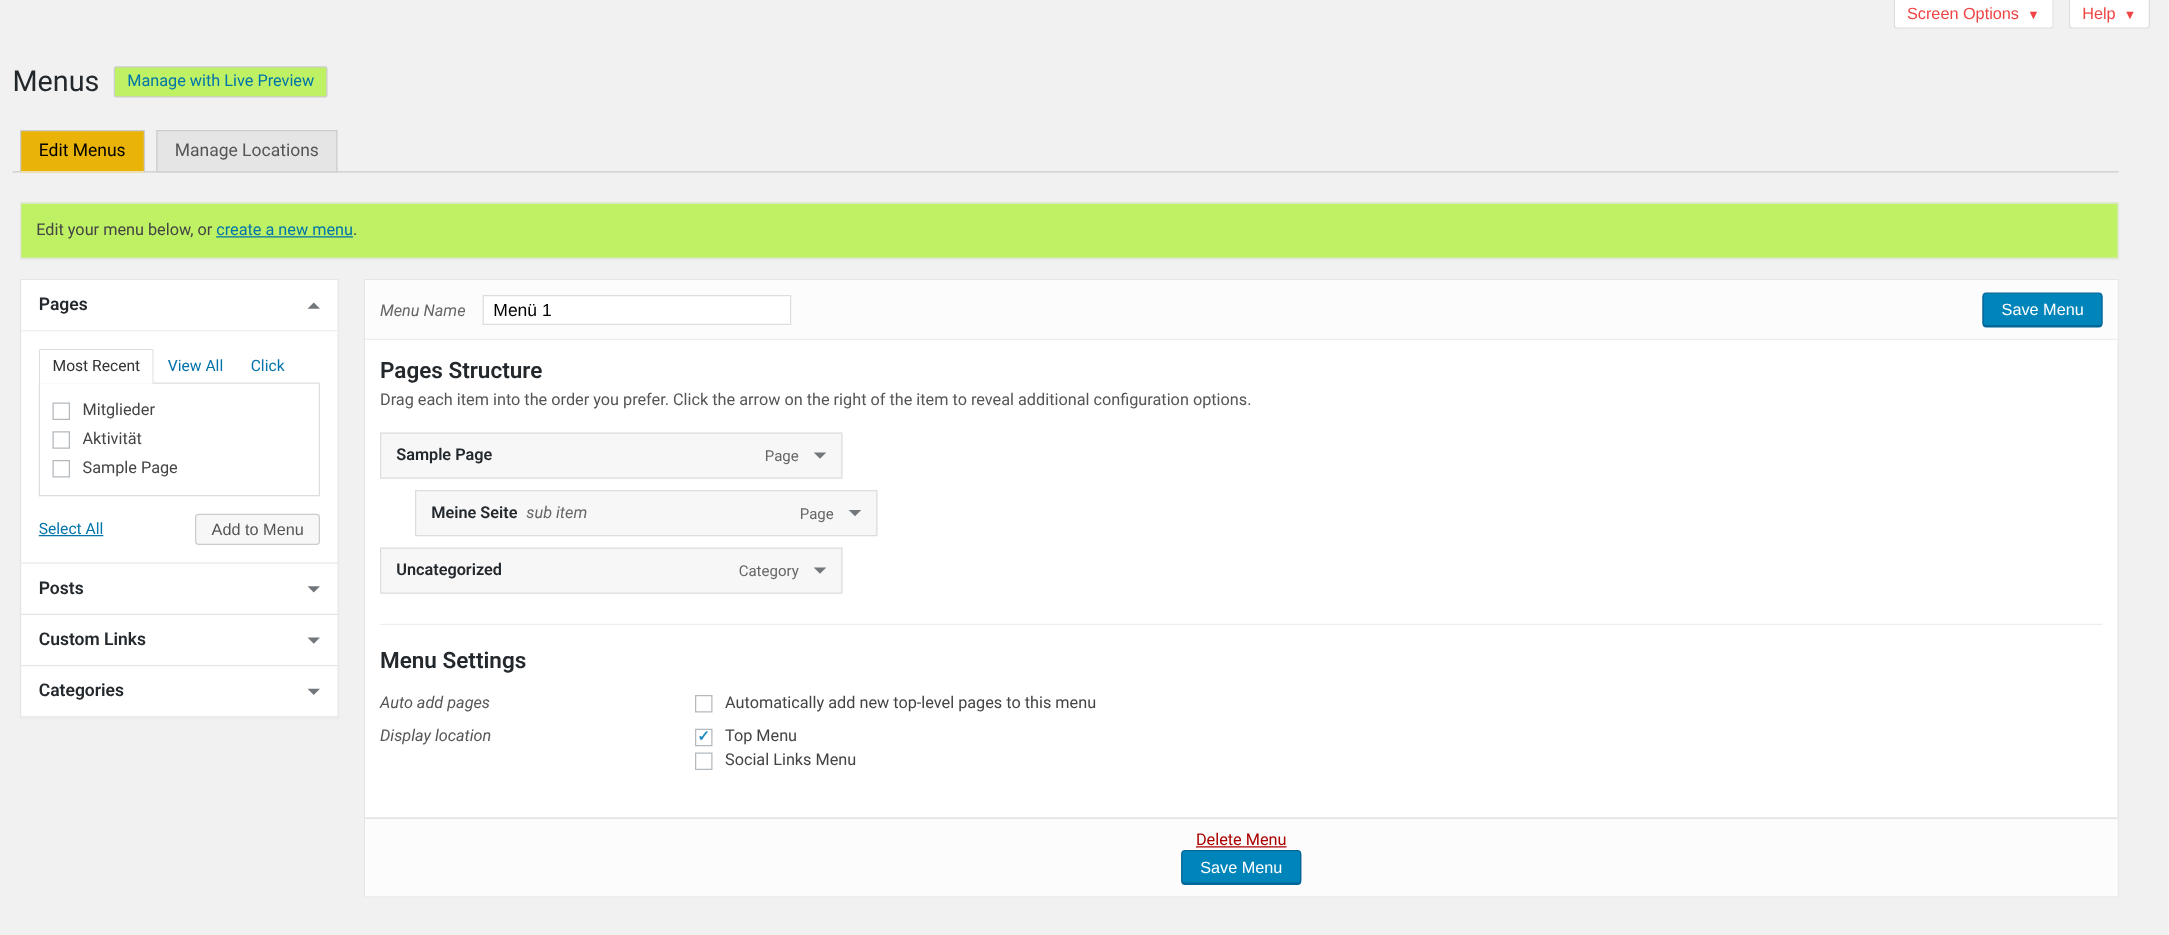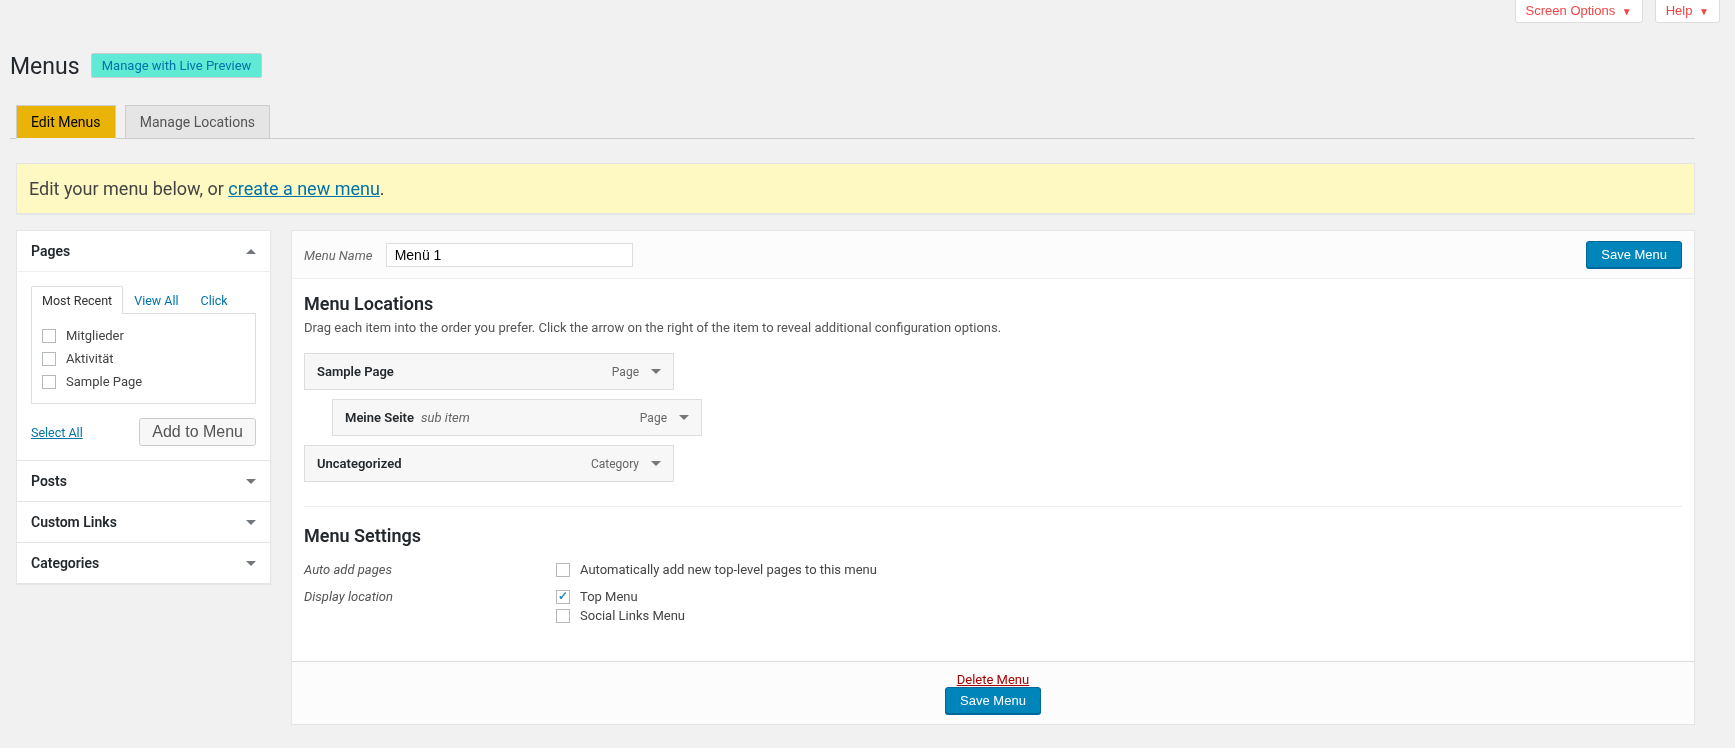--- a/index.html
+++ b/index.html
@@ -41,21 +41,21 @@
       margin: 0;
       padding: 9px 0 4px 0;
     }
     .page-title-action {
       display: inline-block;
       padding: 4px 10px;
       font-size: 13px;
       color: #0073aa;
       border: 1px solid #ccc;
       border-radius: 2px;
-      background: #5eead4;
+      background: #bef264;
       text-decoration: none;
       margin-left: 8px;
       vertical-align: 4px;
       cursor: pointer;
       margin-top: 33px;
     }
     .nav-tab-wrapper {
       border-bottom: 1px solid #ccc;
       margin-top: 20px;
       padding-top: 1px;
@@ -70,26 +70,26 @@
       color: #555;
       cursor: pointer;
       font-size: 14px;
     }
     .nav-tab.active {
       background: #eab308;
       border-bottom-color: #f1f1f1;
       color: #000;
     }
     .notice-panel {
-      background: #fef9c3;
+      background: #bef264;
       border: 1px solid #e5e5e5;
       box-shadow: 0 1px 1px rgba(0,0,0,.04);
       margin: 24px 0 16px 6px;
       padding: 14px 12px;
-      font-size: 18px;
+      font-size: 13px;
       color: #444;
     }
     .notice-panel a {
       color: #0073aa;
       text-decoration: underline;
       cursor: pointer;
     }
     .columns {
       display: flex;
       gap: 20px;
@@ -194,21 +194,21 @@
       text-decoration: underline;
       cursor: pointer;
       font-size: 12.5px;
     }
     .button {
       padding: 4px 12px;
       border: 1px solid #ccc;
       background: #f7f7f7;
       border-radius: 3px;
       cursor: pointer;
-      font-size: 16px;
+      font-size: 13px;
       color: #555;
     }
     .button-primary {
       padding: 5px 14px;
       background: #0085ba;
       border: 1px solid #006799;
       color: #fff;
       border-radius: 3px;
       cursor: pointer;
       font-size: 13px;
@@ -390,21 +390,21 @@
       <div class="menu-frame">
         <div class="menu-header">
           <div>
             <span class="menu-name-label">Menu Name</span>
             <input type="text" class="menu-name-input" value="Menü 1" style="">
           </div>
           <button class="button-primary">Save Menu</button>
         </div>
 
         <div class="menu-body">
-          <div class="section-title">Menu Locations</div>
+          <div class="section-title">Pages Structure</div>
           <div class="section-desc">Drag each item into the order you prefer. Click the arrow on the right of the item to reveal additional configuration options.</div>
 
           <div id="menu-items">
               <div class="menu-item">
                 <div><span class="menu-item-title">Sample Page</span></div>
                 <div class="menu-item-right">
                   <span>Page</span>
                   <span class="caret-down"></span>
                 </div>
               </div>

